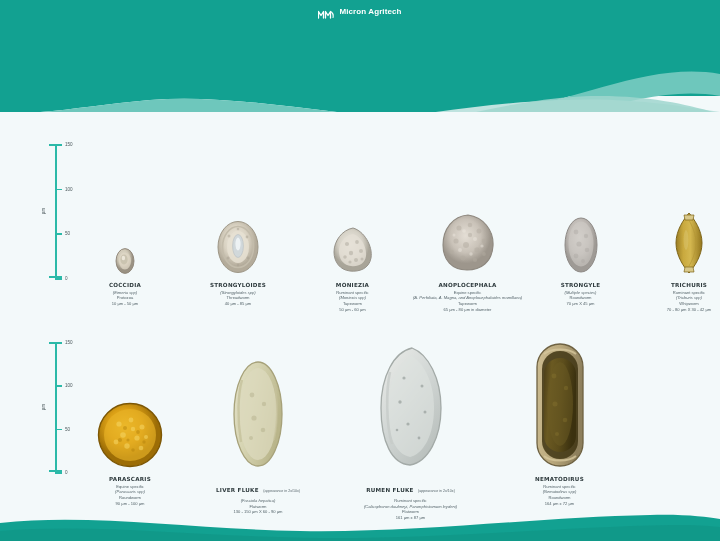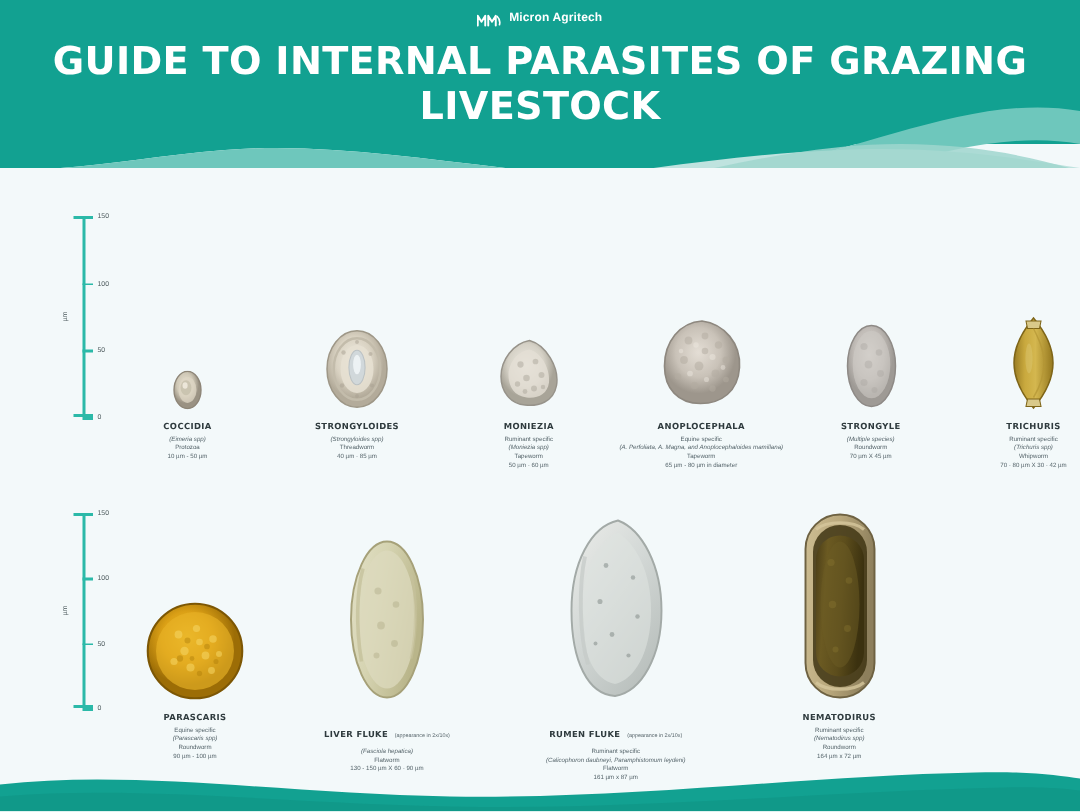--- a/index.html
+++ b/index.html
@@ -81,21 +81,20 @@
       <span class="brand-mark">
         <svg viewBox="0 0 32 22" width="16" height="11">
           <path d="M1,18 L1,5 L6,13 L11,5 L11,18" stroke="#ffffff" stroke-width="2.6" fill="none" stroke-linejoin="round" stroke-linecap="round"></path>
           <path d="M15,18 L15,5 L20,13 L25,5 L25,18" stroke="#ffffff" stroke-width="2.6" fill="none" stroke-linejoin="round" stroke-linecap="round"></path>
           <path d="M27,6 C30,9 31,13 30,17" stroke="#ffffff" stroke-width="2.2" fill="none" stroke-linecap="round"></path>
         </svg>
       </span>
       <span class="brand-name">Micron Agritech</span>
     </div>
 
-    <div class="title">GUIDE TO INTERNAL PARASITES OF GRAZING LIVESTOCK</div>
   </div>
 
   <div class="row" id="row1">
 
     <div class="axis" id="axis1">
       <div class="axis-line"></div>
       <div class="axis-cap" style="top:0;"></div>
       <div class="axis-cap" style="bottom:0;"></div>
       <div class="tick" style="top:0;"></div>
       <div class="tick-lbl" style="top:0;">150</div>

